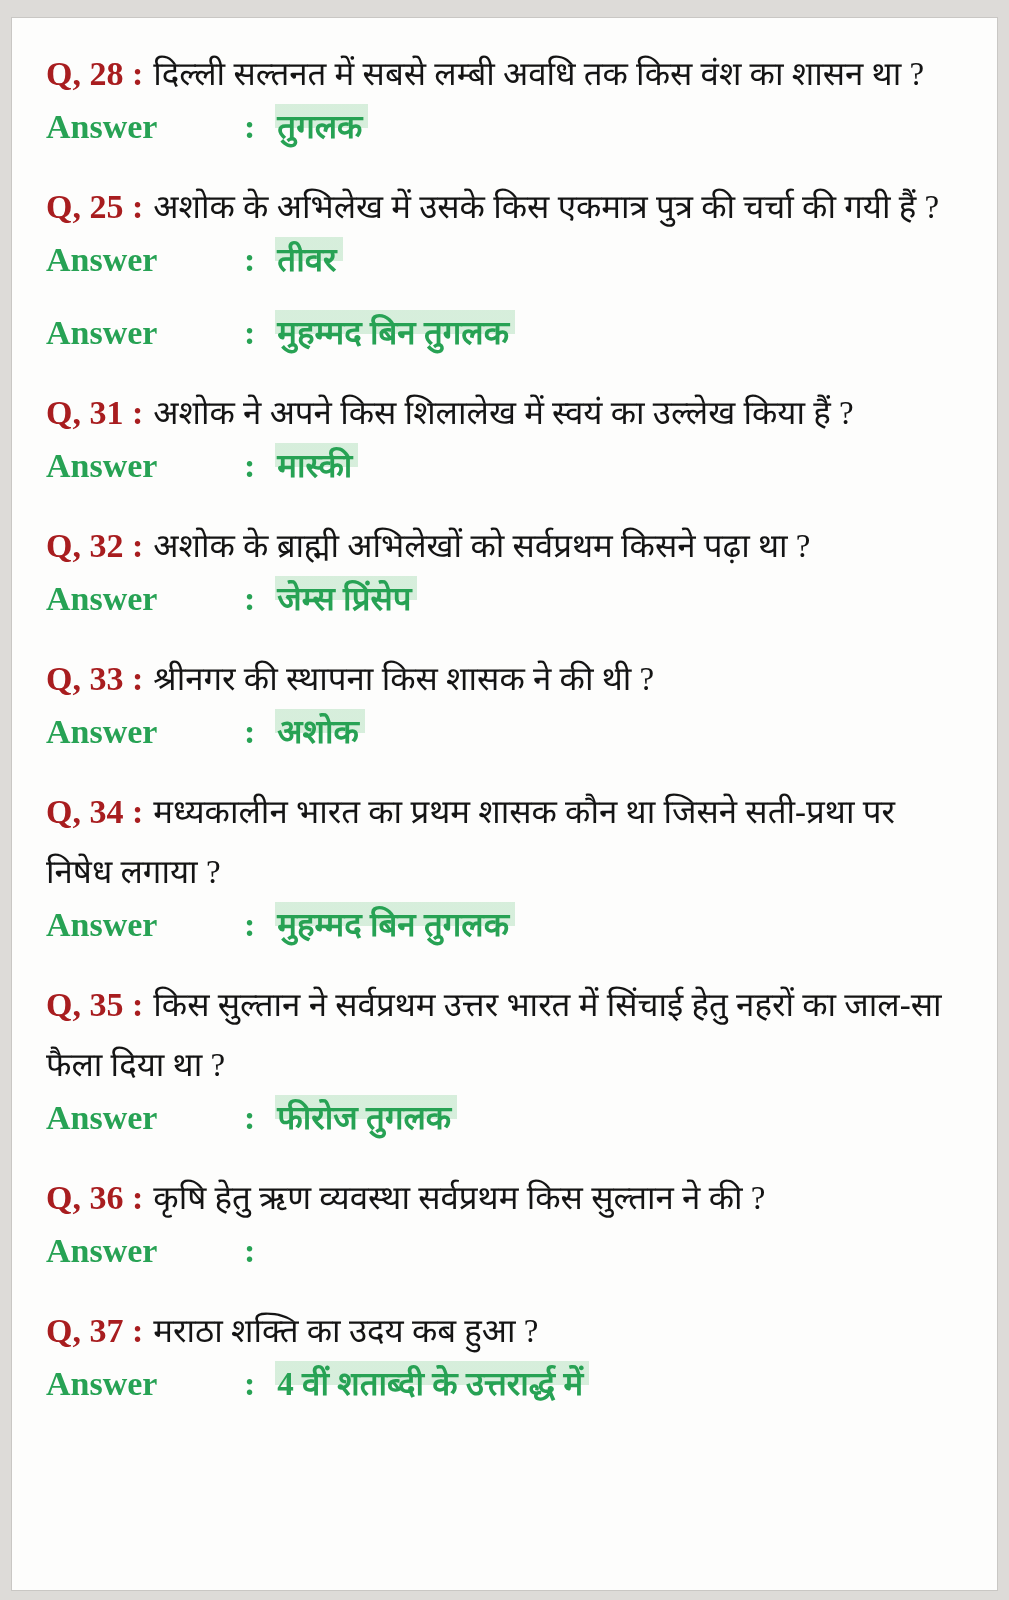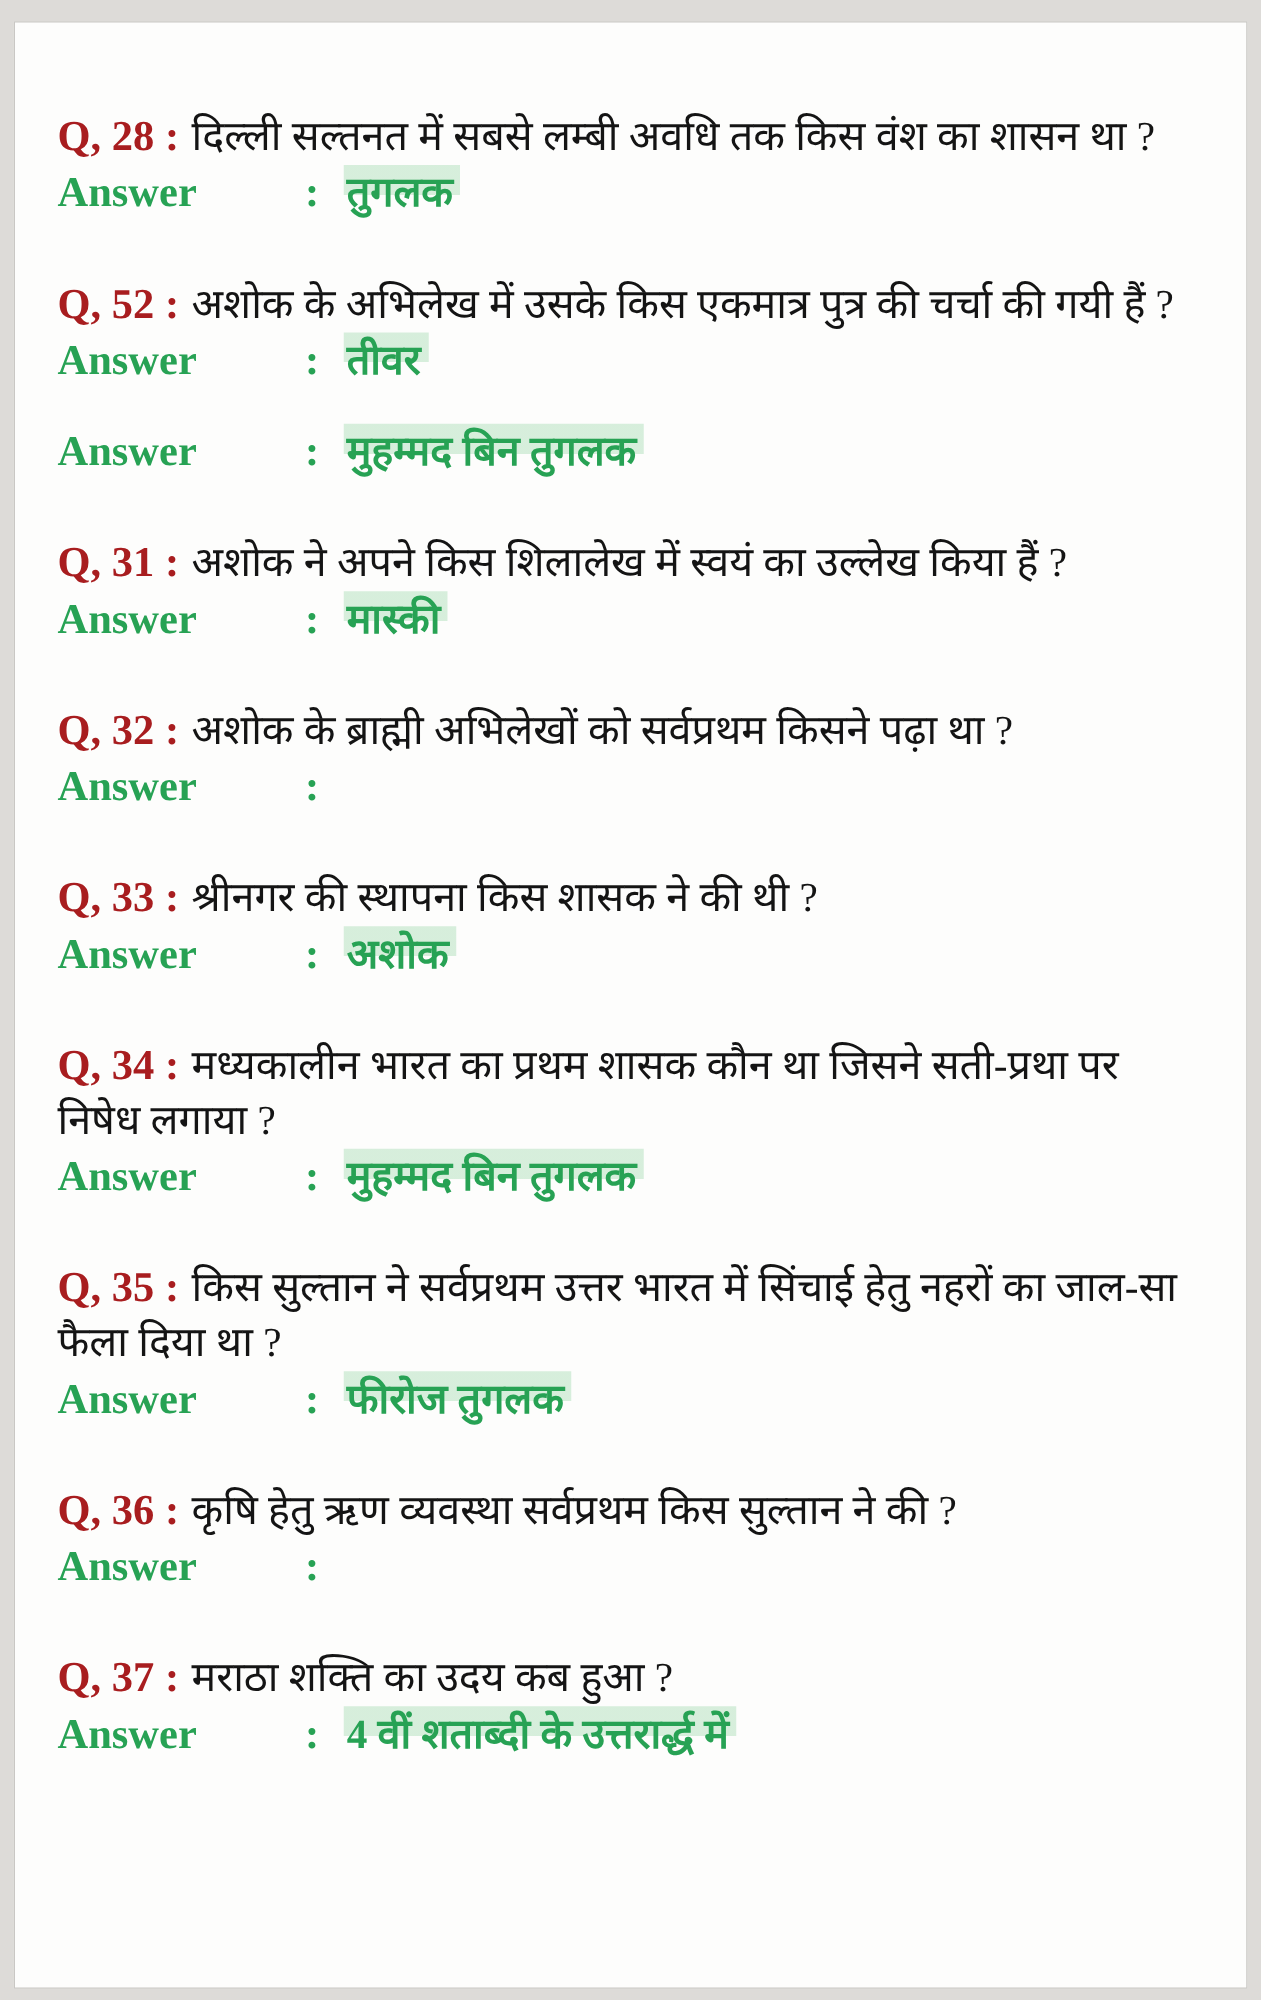--- a/index.html
+++ b/index.html
@@ -28,24 +28,23 @@
     background: #fdfdfc;
     border: 1px solid #c9c7c4;
     padding: 26px 36px 10px 34px;
     overflow: hidden;
   }
   .qa-block {
     margin-bottom: 27px;
   }
   .question-line {
     font-size: 33px;
-    line-height: 44px;
+    line-height: 60px;
     color: #141414;
     letter-spacing: 0px;
-    margin-top: 44px;
   }
   .q-label {
     color: #a81d1f;
     font-weight: bold;
     font-size: 34px;
     padding-right: 10px;
   }
   .answer-line {
     display: flex;
     align-items: flex-end;
@@ -76,21 +75,21 @@
     <div class="qa-block">
       <div class="question-line"><span class="q-label">Q, 28 :</span><span>दिल्ली सल्तनत में सबसे लम्बी अवधि तक किस वंश का शासन था ?</span></div>
       <div class="answer-line">
         <span class="answer-label">Answer</span>
         <span class="answer-colon">:</span>
         <span class="answer-value">तुगलक</span>
       </div>
     </div>
 
     <div class="qa-block">
-      <div class="question-line"><span class="q-label">Q, 52 :</span><span>अशोक के अभिलेख में उसके किस एकमात्र पुत्र की चर्चा की गयी हैं ?</span></div>
+      <div class="question-line"><span class="q-label">Q, 25 :</span><span>अशोक के अभिलेख में उसके किस एकमात्र पुत्र की चर्चा की गयी हैं ?</span></div>
       <div class="answer-line">
         <span class="answer-label">Answer</span>
         <span class="answer-colon">:</span>
         <span class="answer-value">तीवर</span>
       </div>
     </div>
 
     <div class="qa-block">
       <div class="answer-line">
         <span class="answer-label">Answer</span>
@@ -106,20 +105,21 @@
         <span class="answer-colon">:</span>
         <span class="answer-value">मास्की</span>
       </div>
     </div>
 
     <div class="qa-block">
       <div class="question-line"><span class="q-label">Q, 32 :</span><span>अशोक के ब्राह्मी अभिलेखों को सर्वप्रथम किसने पढ़ा था ?</span></div>
       <div class="answer-line">
         <span class="answer-label">Answer</span>
         <span class="answer-colon">:</span>
+        <span class="answer-value">जेम्स प्रिंसेप</span>
       </div>
     </div>
 
     <div class="qa-block">
       <div class="question-line"><span class="q-label">Q, 33 :</span><span>श्रीनगर की स्थापना किस शासक ने की थी ?</span></div>
       <div class="answer-line">
         <span class="answer-label">Answer</span>
         <span class="answer-colon">:</span>
         <span class="answer-value">अशोक</span>
       </div>

